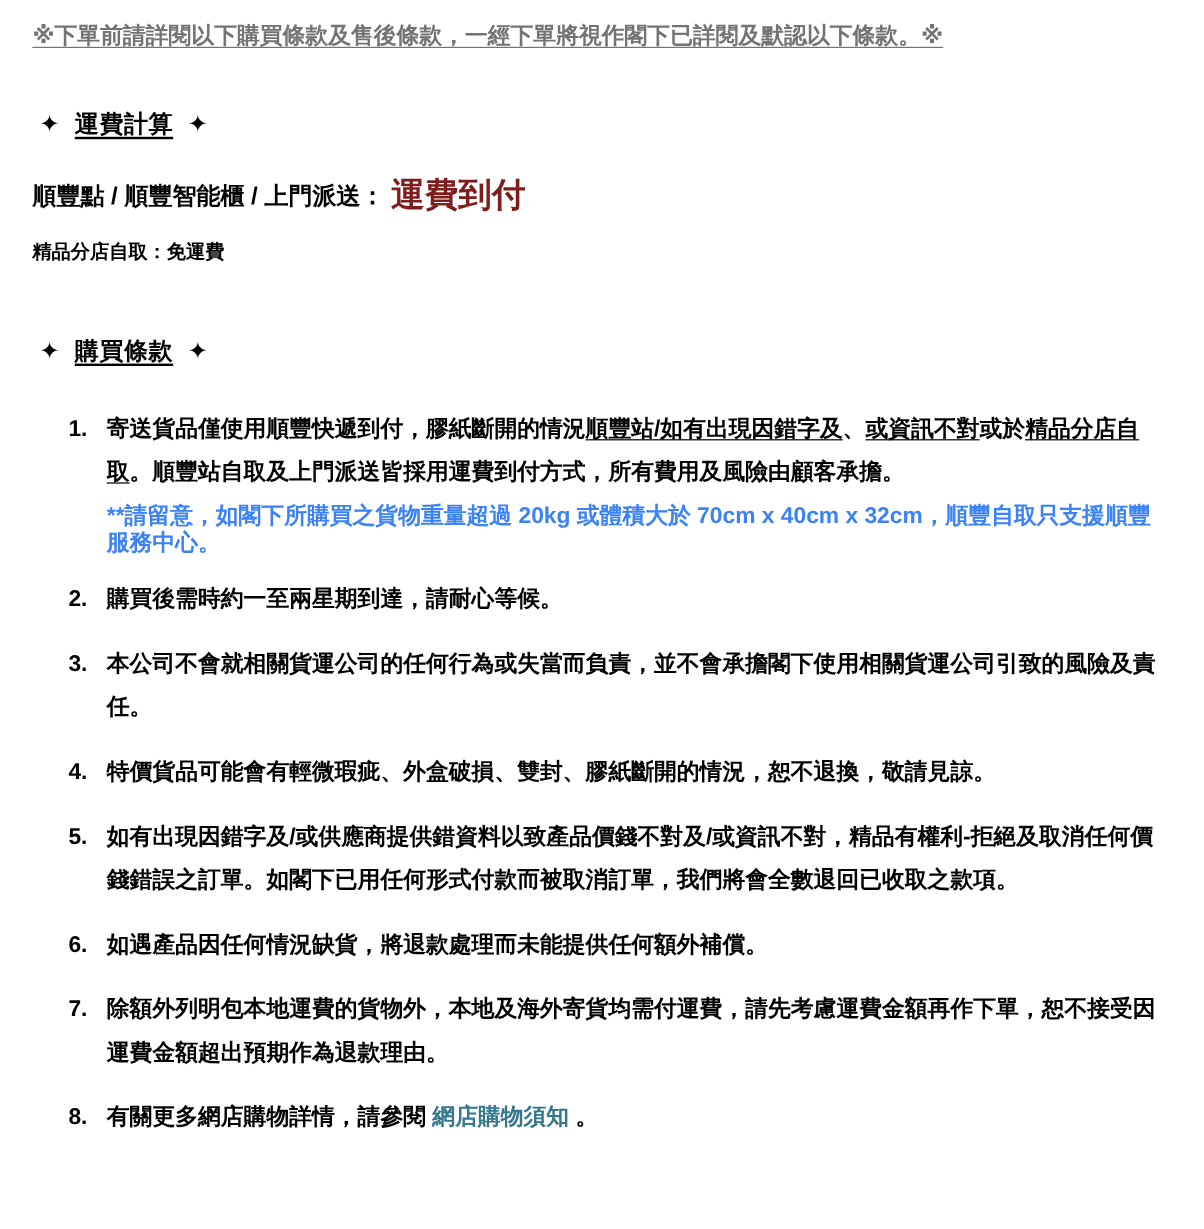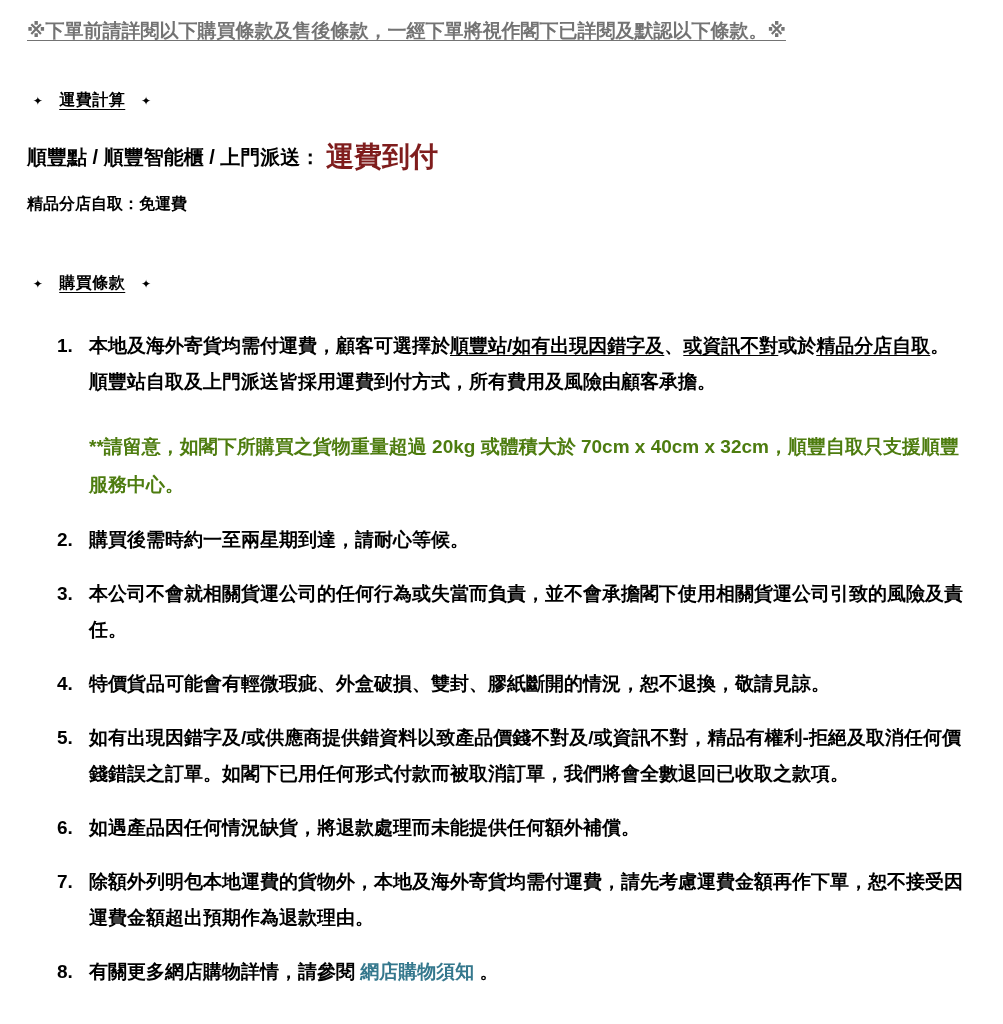--- a/index.html
+++ b/index.html
@@ -21,24 +21,23 @@
     color: #737373;
     font-weight: 700;
     font-size: 19px;
     line-height: 1.35;
     text-decoration: underline;
     text-underline-offset: 3px;
   }
   
   .section-header {
     font-weight: 700;
-    font-size: 16px;
+    font-size: 20px;
     margin-top: 46px;
     letter-spacing: 0.5px;
-    font-family: Liberation Mono, monospace;
   }
   .section-header .star { text-decoration: none; margin: 0 6px; }
   .section-header .header-title {
     text-decoration: underline;
     text-underline-offset: 4px;
   }
   
   .methods-line {
     margin-top: 26px;
     font-weight: 700;
@@ -77,23 +76,23 @@
   }
   .term-body {
     flex: 1 1 auto;
     max-width: 880px;
   }
   .u {
     text-decoration: underline;
     text-underline-offset: 3px;
   }
   .term-warning {
-    color: #4d7c0f;
-    margin-top: 28px;
-    line-height: 38px;
+    color: #3b82f6;
+    margin-top: 8px;
+    line-height: 22px;
   }
   .link {
     color: #35788d;
     text-underline-offset: 3px;
     cursor: pointer;
   }
 </style>
 </head>
 <body>
 
@@ -118,21 +117,21 @@
     <span class="star">✦</span>
     <span class="header-title">購買條款</span>
     <span class="star">✦</span>
   </div>
 
   <div class="terms-list">
 
     <div class="term">
       <span class="term-num">1.</span>
       <div class="term-body">
-        <div><span>本地及海外寄貨均需付運費，顧客可選擇於</span><span class="u">順豐站/如有出現因錯字及</span><span>、</span><span class="u">或資訊不對</span><span>或於</span><span class="u">精品分店自取</span><span>。順豐站自取及上門派送皆採用運費到付方式，所有費用及風險由顧客承擔。</span></div>
+        <div><span>寄送貨品僅使用順豐快遞到付，膠紙斷開的情況</span><span class="u">順豐站/如有出現因錯字及</span><span>、</span><span class="u">或資訊不對</span><span>或於</span><span class="u">精品分店自取</span><span>。順豐站自取及上門派送皆採用運費到付方式，所有費用及風險由顧客承擔。</span></div>
         <div class="term-warning">**請留意，如閣下所購買之貨物重量超過 20kg 或體積大於 70cm x 40cm x 32cm，順豐自取只支援順豐服務中心。</div>
       </div>
     </div>
 
     <div class="term">
       <span class="term-num">2.</span>
       <div class="term-body">購買後需時約一至兩星期到達，請耐心等候。</div>
     </div>
 
     <div class="term">

